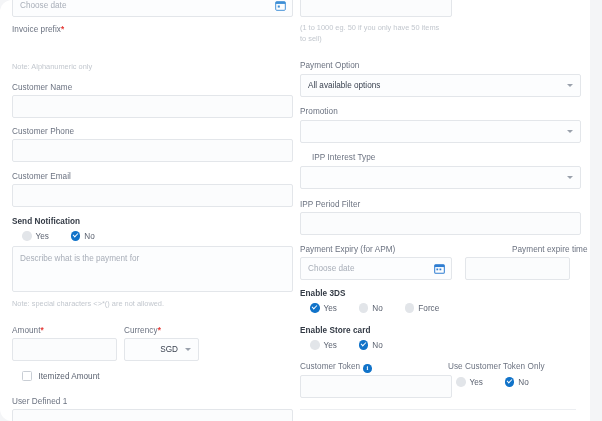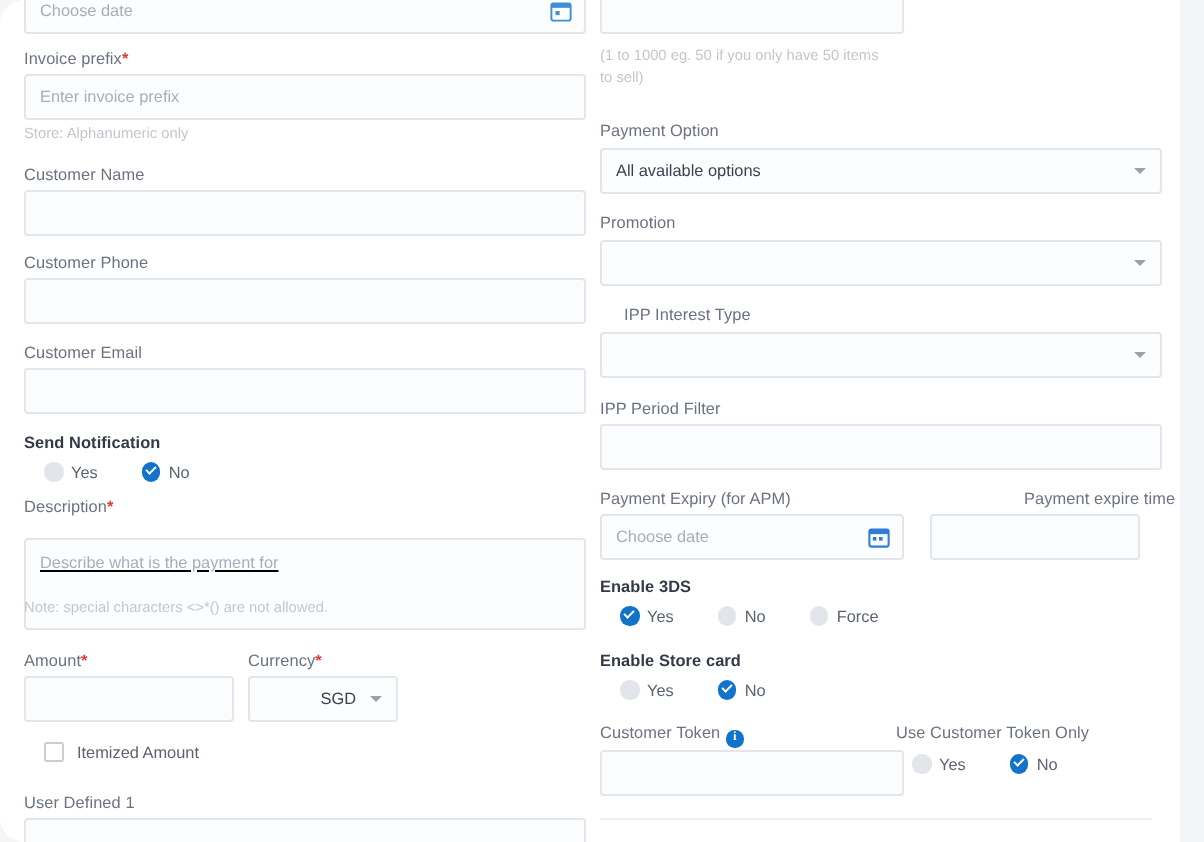--- a/index.html
+++ b/index.html
@@ -204,25 +204,22 @@
             <rect x="1" y="2.5" width="14" height="12.5" rx="1.5" fill="none" stroke="#3d8fd6" stroke-width="1.4"></rect>
             <rect x="1" y="2.5" width="14" height="3.2" fill="#3d8fd6"></rect>
             <rect x="4" y="8" width="3" height="3" fill="#3d8fd6"></rect>
           </svg>
         </div>
       </div>
 
       <div class="field" style="top:24px;">
         <div class="label"><span>Invoice prefix</span><span class="req">*</span></div>
       </div>
-      <div class="field" style="top:37px;">
-        <div class="input ph">Enter invoice prefix</div>
-      </div>
       <div class="field" style="top:62px;">
-        <div class="note">Store: Alphanumeric only</div>
+        <div class="note">Note: Alphanumeric only</div>
       </div>
 
       <div class="field" style="top:82px;">
         <div class="label">Customer Name</div>
       </div>
       <div class="field" style="top:95px;">
         <div class="input empty"></div>
       </div>
 
       <div class="field" style="top:126px;">
@@ -251,21 +248,21 @@
           <div class="radio-item">
             <span class="radio on"></span>
             <span class="radio-label">No</span>
           </div>
         </div>
       </div>
 
       <div class="field" style="top:248px;">
         <div class="label"><span>Description</span><span class="req">*</span></div>
       </div>
-      <div class="field" style="top:269px;text-decoration:underline;">
+      <div class="field" style="top:246px;">
         <div class="textarea">Describe what is the payment for</div>
       </div>
       <div class="field" style="top:299px;">
         <div class="note">Note: special characters &lt;&gt;*() are not allowed.</div>
       </div>
 
       <div class="field w118" style="top:325px;">
         <div class="label"><span>Amount</span><span class="req">*</span></div>
       </div>
       <div class="field w105" style="top:338px;">

